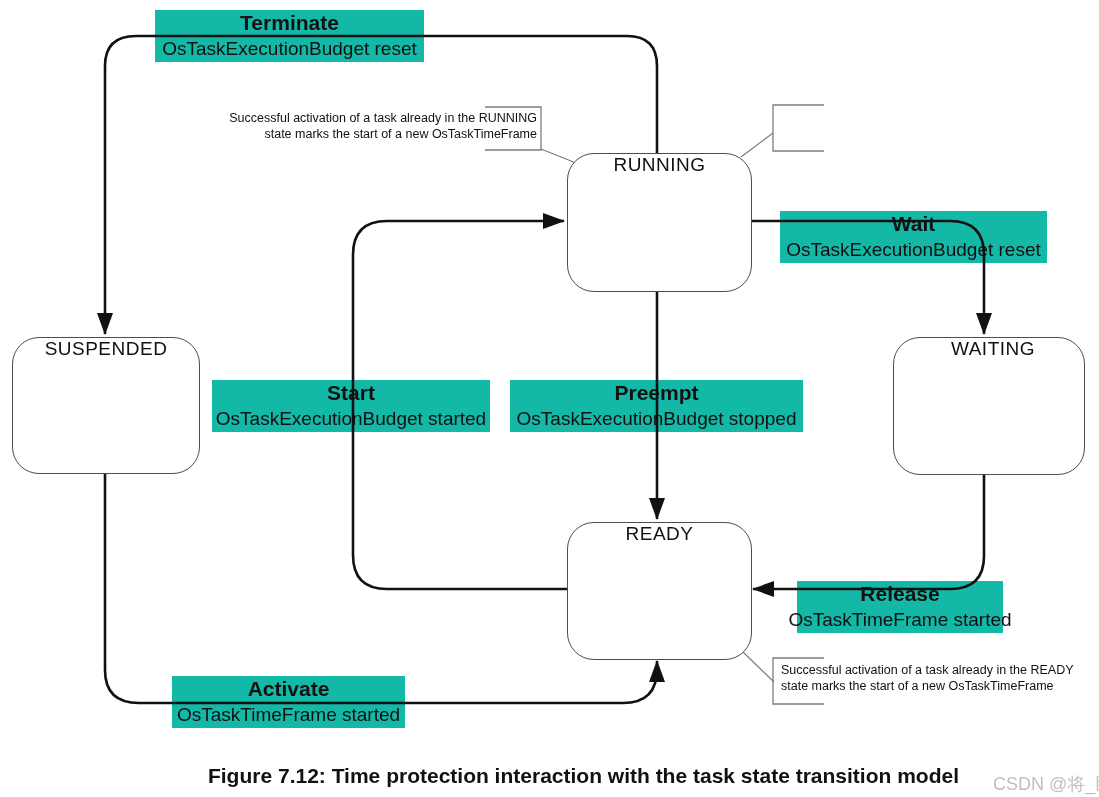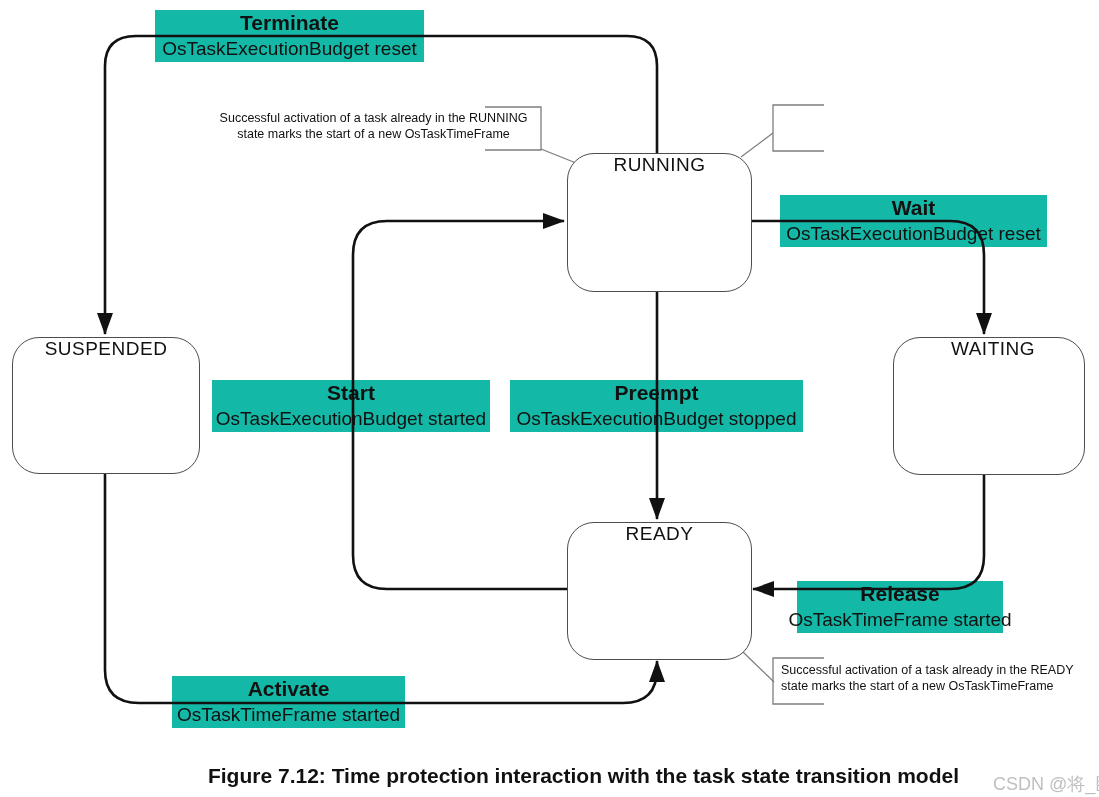--- a/index.html
+++ b/index.html
@@ -32,21 +32,21 @@
 </style>
 </head>
 <body>
 
 <div class="stage">
 
   <div class="tlabel" style="left:155px;top:10px;width:269px;">
     <span class="t">Terminate</span>
     <span class="s">OsTaskExecutionBudget reset</span>
   </div>
-  <div class="tlabel" style="left:780px;top:195px;width:267px;">
+  <div class="tlabel" style="left:780px;top:211px;width:267px;">
     <span class="t">Wait</span>
     <span class="s">OsTaskExecutionBudget reset</span>
   </div>
   <div class="tlabel" style="left:510px;top:380px;width:293px;">
     <span class="t">Preempt</span>
     <span class="s">OsTaskExecutionBudget stopped</span>
   </div>
   <div class="tlabel" style="left:212px;top:380px;width:278px;">
     <span class="t">Start</span>
     <span class="s">OsTaskExecutionBudget started</span>
@@ -95,21 +95,21 @@
   <div class="state" style="left:12px;top:337px;width:186px;height:135px;">
     <span>SUSPENDED</span>
   </div>
   <div class="state" style="left:893px;top:337px;width:182px;height:136px;padding-left:8px;">
     <span>WAITING</span>
   </div>
   <div class="state" style="left:567px;top:522px;width:183px;height:136px;">
     <span>READY</span>
   </div>
 
-  <div class="note right" style="left:210px;top:111px;width:327px;text-align:center;">
+  <div class="note right" style="left:210px;top:111px;width:327px;">
     <div>Successful activation of a task already in the RUNNING</div>
     <div>state marks the start of a new OsTaskTimeFrame</div>
   </div>
   <div class="note left" style="left:781px;top:663px;width:315px;">
     <div>Successful activation of a task already in the READY</div>
     <div>state marks the start of a new OsTaskTimeFrame</div>
   </div>
 
   <div class="caption">Figure 7.12: Time protection interaction with the task state transition model</div>
   <div class="watermark">CSDN @将_臣</div>

